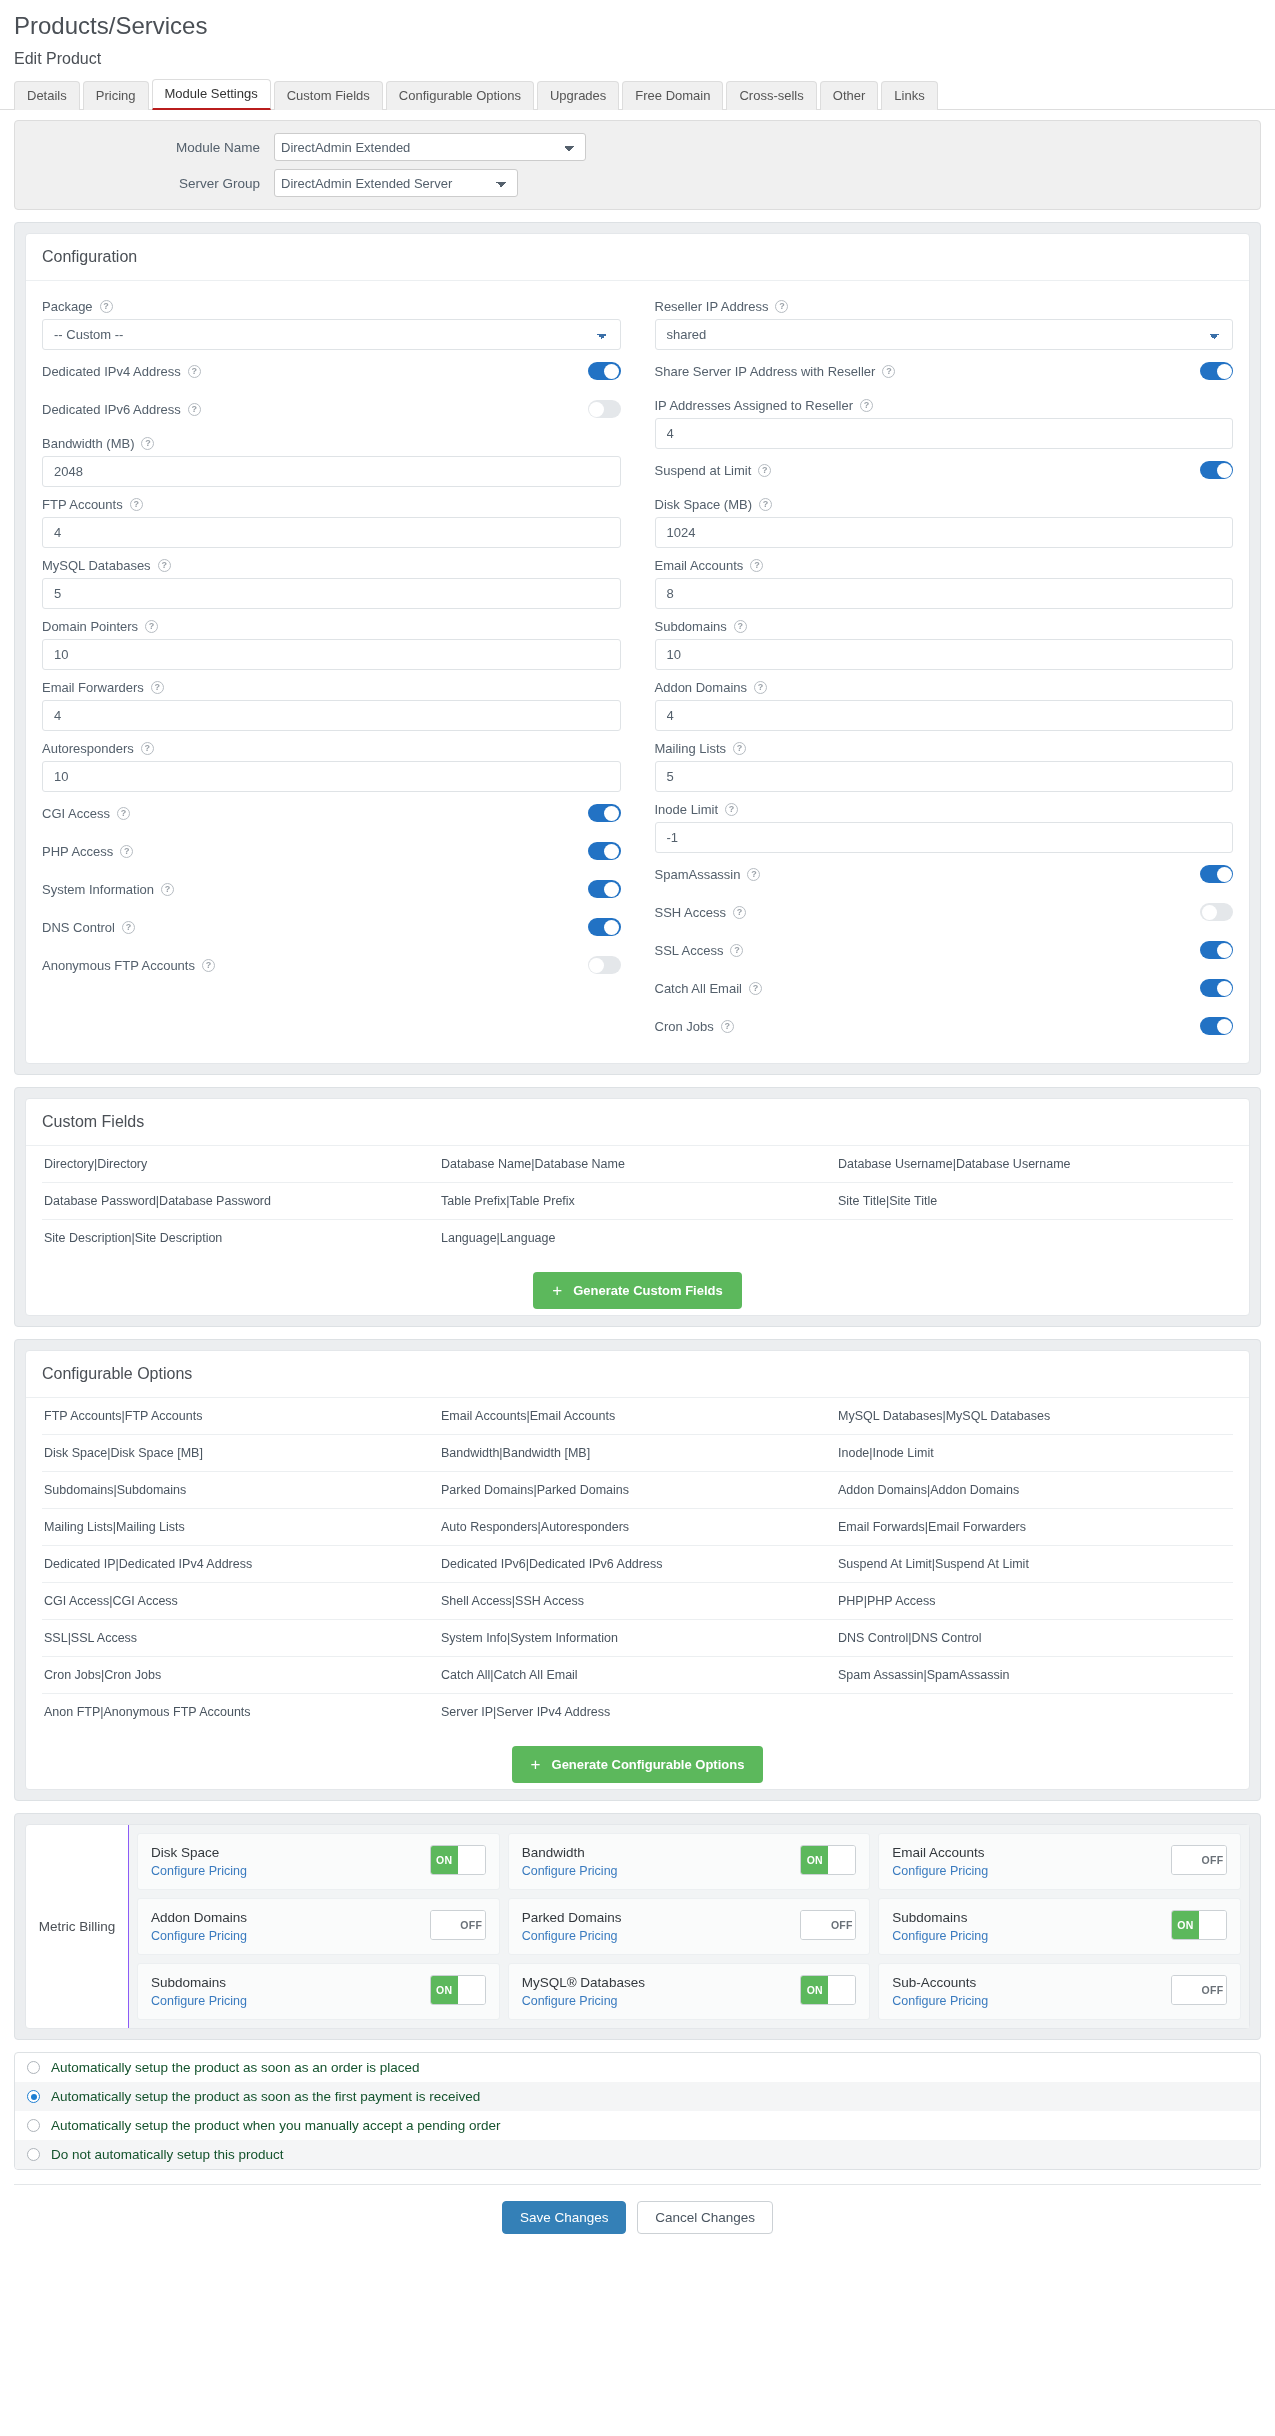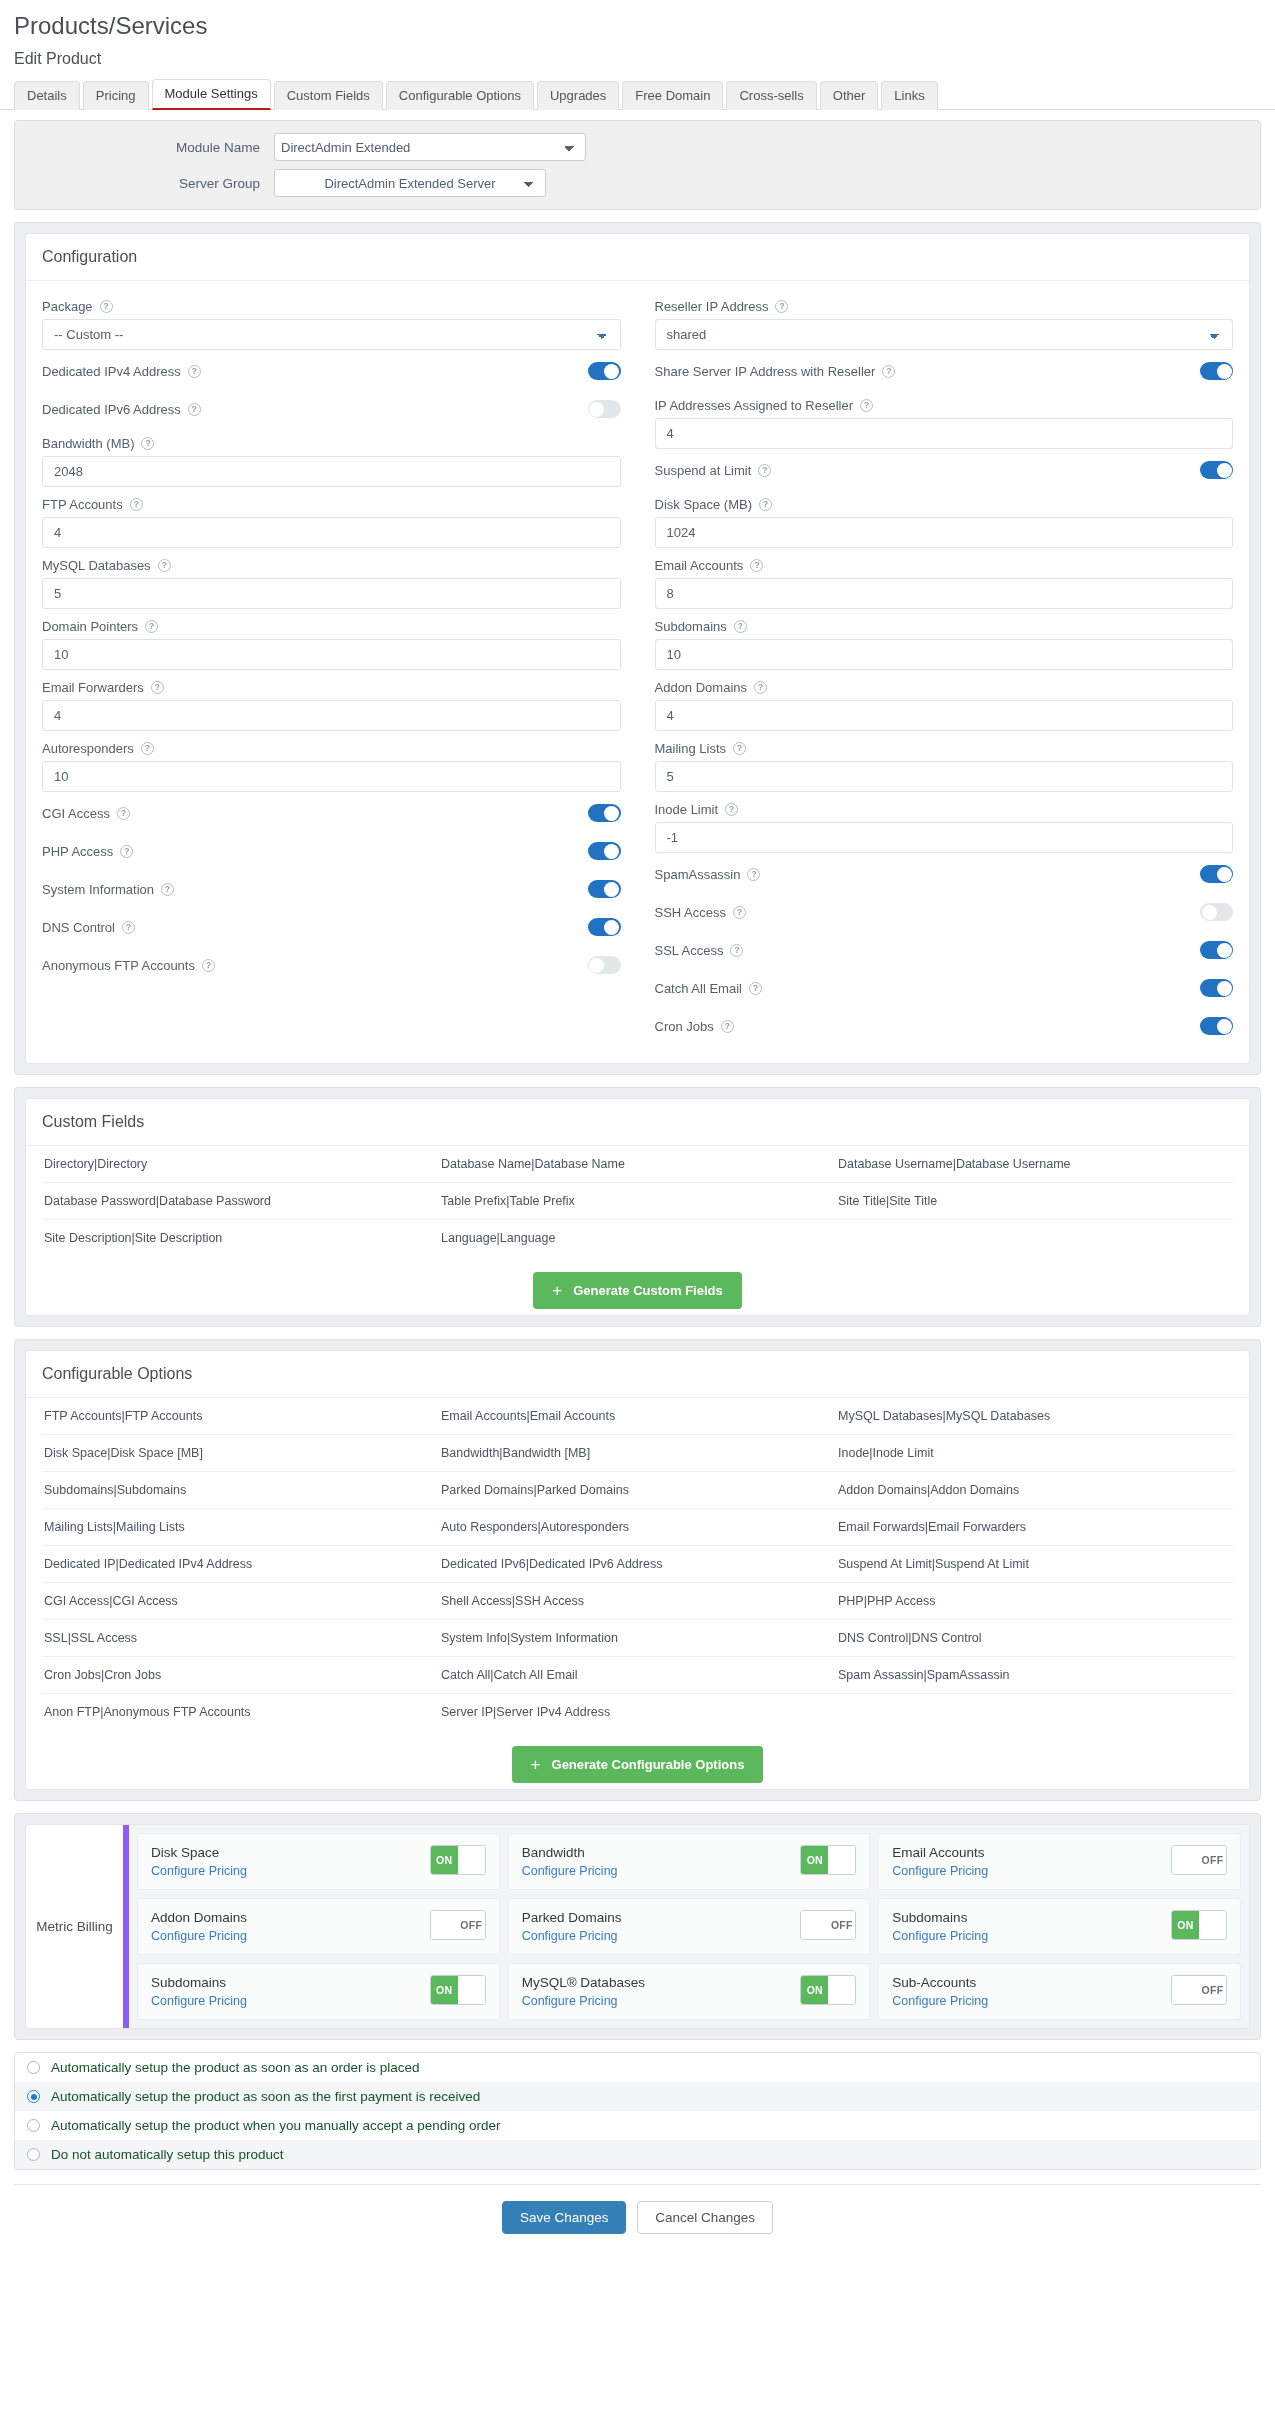--- a/index.html
+++ b/index.html
@@ -37,21 +37,21 @@
   .form-row .lbl { width:245px; text-align:right; padding-right:14px; font-size:13.5px; color:#54606c; }
   select.plain {
     height:28px; border:1px solid #ccc; border-radius:3px; background:#fff;
     font-family:"Liberation Sans", sans-serif; font-size:13px; color:#54606c; padding:2px 6px;
     -webkit-appearance:none; appearance:none;
     background-image:linear-gradient(45deg,transparent 50%,#54606c 50%),linear-gradient(135deg,#54606c 50%,transparent 50%);
     background-position:calc(100% - 16px) 12px, calc(100% - 11px) 12px;
     background-size:5px 5px,5px 5px; background-repeat:no-repeat;
   }
   #module-name-select { width:312px; }
-  #server-group-select { width:272px;text-align:center; }
+  #server-group-select { width:244px; }
 
   
   .card-wrap { margin:12px 14px 0 14px; background:#eceef0; border:1px solid #dde1e4; border-radius:4px; padding:10px; }
   .card { background:#fff; border:1px solid #e4e7ea; border-radius:4px; }
   .card-head { padding:14px 16px; font-size:16px; color:#4a4f55; border-bottom:1px solid #eceff1; }
   .card-body { padding:10px 16px 18px 16px; }
 
   
   .cfg-grid { display:grid; grid-template-columns:1fr 1fr; column-gap:34px; }
   .fld { margin-bottom:2px; }
@@ -96,21 +96,21 @@
     display:inline-flex; align-items:center; gap:11px; background:#5cb85c; border:none; border-radius:4px;
     color:#fff; font-size:13px; font-weight:bold; padding:10px 19px; cursor:pointer;
     font-family:"Liberation Sans", sans-serif;
   }
   .btn-green .plus { font-size:17px; font-weight:400; line-height:1; }
 
   
   .mb-wrap { margin:12px 14px 0 14px; background:#eceef0; border:1px solid #dde1e4; border-radius:4px; padding:10px; }
   .mb-card { background:#fff; border:1px solid #e4e7ea; border-radius:4px; display:flex; }
   .mb-label { width:103px; flex:none; display:flex; align-items:center; justify-content:center;
-              font-size:13.5px; color:#4a4f55; border-right:6px solid #8b5cf6; }
+              font-size:13.5px; color:#4a4f55; border-right:1px solid #8b5cf6; }
   .mb-grid { flex:1; background:#f2f4f5; padding:8px; display:grid; grid-template-columns:1fr 1fr 1fr; gap:8px; }
   .mb-item { background:#fafbfb; border:1px solid #eceff1; border-radius:3px; padding:11px 13px;
              display:flex; justify-content:space-between; align-items:flex-start; }
   .mb-item-name { font-size:13.5px; color:#33383d; margin-bottom:3px; }
   .mb-item-link { font-size:12.5px; color:#3a7bbf; text-decoration:none; cursor:pointer; }
   .onoff { width:56px; height:30px; border:1px solid #ccd1d5; border-radius:3px; flex:none;
            display:flex; overflow:hidden; cursor:pointer; background:#fff; }
   .onoff .seg { flex:1; display:flex; align-items:center; justify-content:center;
                 font-size:10.5px; font-weight:bold; letter-spacing:.3px; }
   .onoff.on  .seg.lit { background:#5cb85c; color:#fff; }

